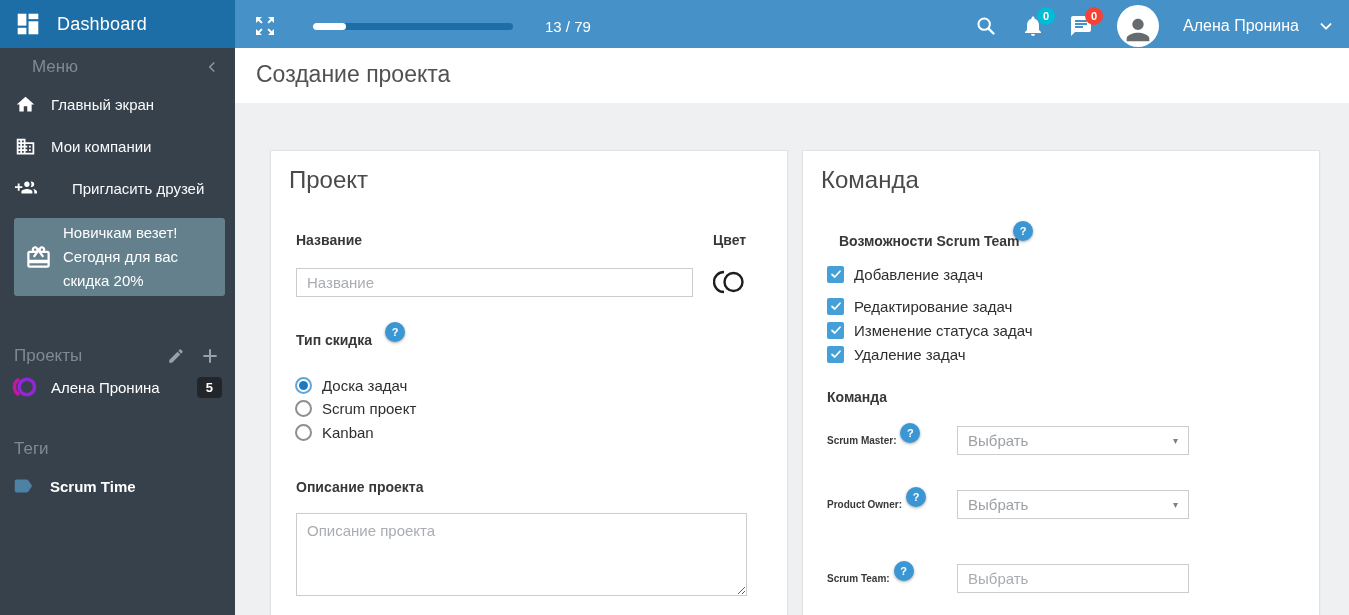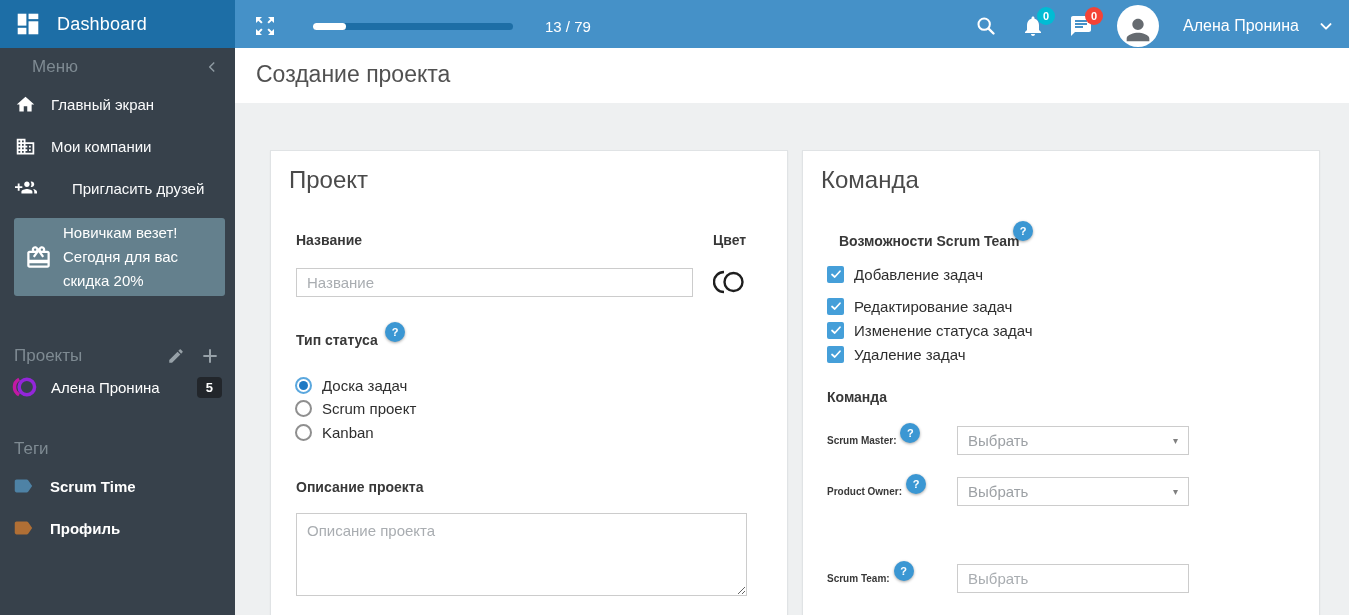--- a/index.html
+++ b/index.html
@@ -310,28 +310,20 @@
   </div>
 
   <div class="tag-row" style="top:421px;">
     <span class="tag-icon">
       <svg width="22" height="22" viewBox="0 0 24 24">
           <path d="M17.63 5.84C17.27 5.33 16.67 5 16 5L5 5.01C3.9 5.01 3 5.9 3 7v10c0 1.1.9 1.99 2 1.99L16 19c.67 0 1.27-.33 1.63-.84L22 12l-4.37-6.16z" fill="#4e82a5"></path>
         </svg>
     </span>
     <span class="tag-label">Scrum Time</span>
   </div>
-  <div class="tag-row" style="top:463px;">
-    <span class="tag-icon">
-      <svg width="22" height="22" viewBox="0 0 24 24">
-          <path d="M17.63 5.84C17.27 5.33 16.67 5 16 5L5 5.01C3.9 5.01 3 5.9 3 7v10c0 1.1.9 1.99 2 1.99L16 19c.67 0 1.27-.33 1.63-.84L22 12l-4.37-6.16z" fill="#b06f35"></path>
-        </svg>
-    </span>
-    <span class="tag-label">Профиль</span>
-  </div>
 </div>
 
 <div class="main">
   <div class="page-head">
     <div class="page-title">Создание проекта</div>
   </div>
 
   <div class="card left">
     <div class="card-title">Проект</div>
 
@@ -340,21 +332,21 @@
 
     <input class="text-input" style="left: 25px; top: 117px; width: 397px;" placeholder="Название">
 
     <span class="color-glyph" style="left:442px; top:117px;">
       <svg width="32" height="28" viewBox="0 0 32 28">
         <circle cx="20.5" cy="14" r="9" fill="none" stroke="#1e1e1e" stroke-width="2.4"></circle>
         <path d="M11 4 A 10 10 0 0 0 11 24" fill="none" stroke="#1e1e1e" stroke-width="2.4"></path>
       </svg>
     </span>
 
-    <div class="f-label" style="left:25px; top:181px;">Тип статуса</div>
+    <div class="f-label" style="left:25px; top:181px;">Тип скидка</div>
     <span class="help-badge" style="left:114px; top:171px;">?</span>
 
     <div class="radio-row" style="top:223px;align-items:flex-end;">
       <span class="radio checked"></span>
       <span class="opt-label">Доска задач</span>
     </div>
     <div class="radio-row" style="top:247px;">
       <span class="radio"></span>
       <span class="opt-label">Scrum проект</span>
     </div>
@@ -412,21 +404,21 @@
       <span class="label-group">
         <span class="f-label">Scrum Master:</span>
         <span class="help-badge">?</span>
       </span>
       <div class="select-box">
         <span>Выбрать</span>
         <span class="select-caret">▾</span>
       </div>
     </div>
 
-    <div class="team-field" style="top:326px;">
+    <div class="team-field" style="top:339px;">
       <span class="label-group">
         <span class="f-label">Product Owner:</span>
         <span class="help-badge">?</span>
       </span>
       <div class="select-box">
         <span>Выбрать</span>
         <span class="select-caret">▾</span>
       </div>
     </div>
 

